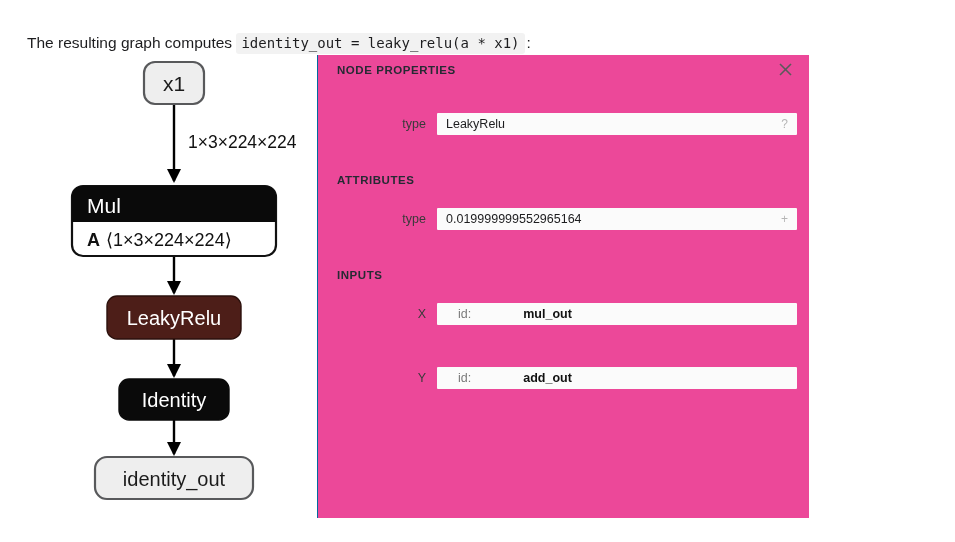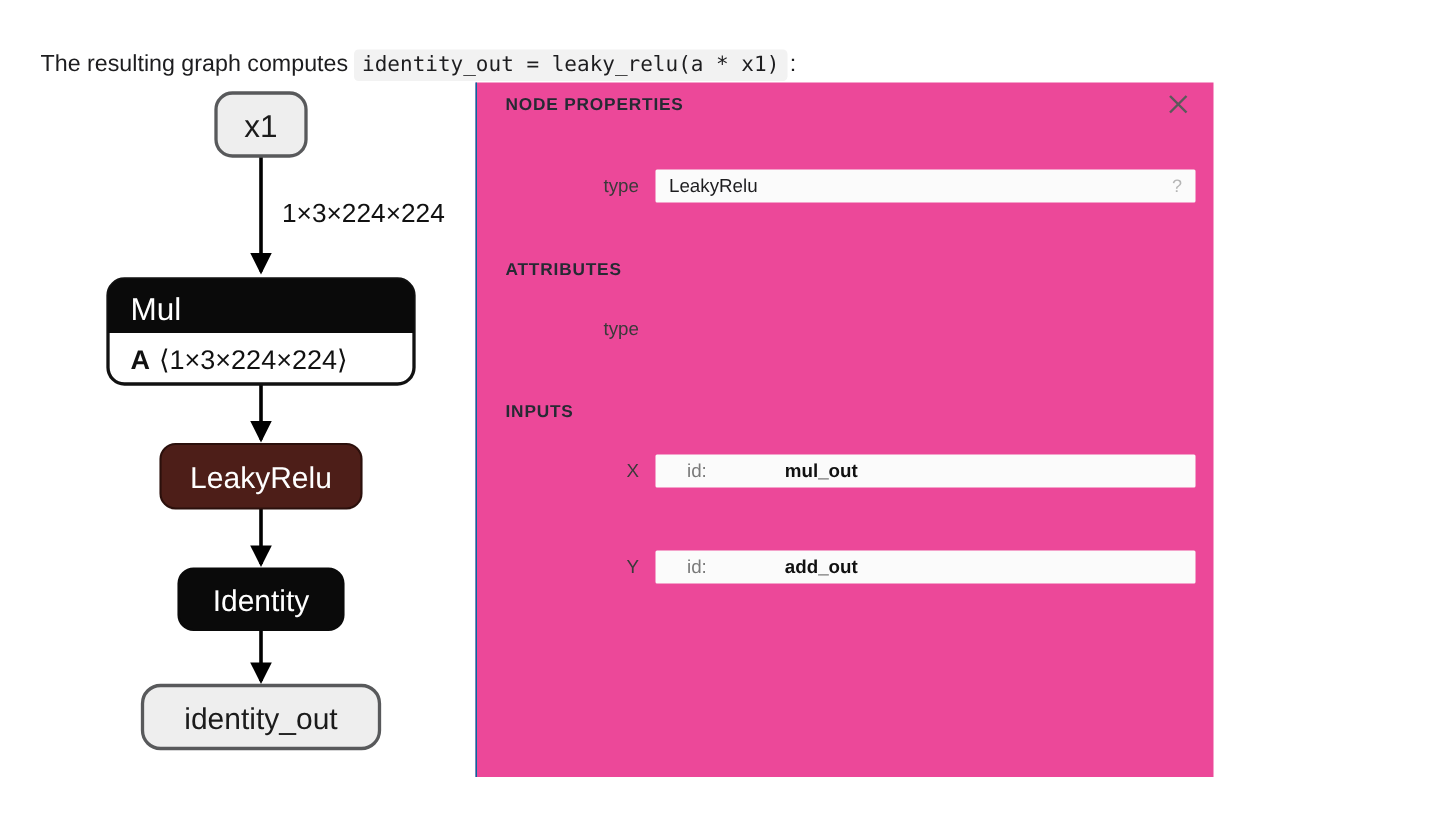--- a/index.html
+++ b/index.html
@@ -229,20 +229,24 @@
       <span class="field-affordance">?</span>
     </div>
   </div>
 
   <div class="sp-c"></div>
 
   <div class="section-title">ATTRIBUTES</div>
   <div class="sp-b"></div>
   <div class="prop-row">
     <div class="prop-label">type</div>
+    <div class="prop-field">
+      <span class="value">0.019999999552965164</span>
+      <span class="field-affordance">+</span>
+    </div>
   </div>
 
   <div class="sp-c"></div>
 
   <div class="section-title">INPUTS</div>
   <div class="sp-b"></div>
   <div class="prop-row">
     <div class="prop-label">X</div>
     <div class="prop-field">
       <span class="id-prefix">id:</span>

